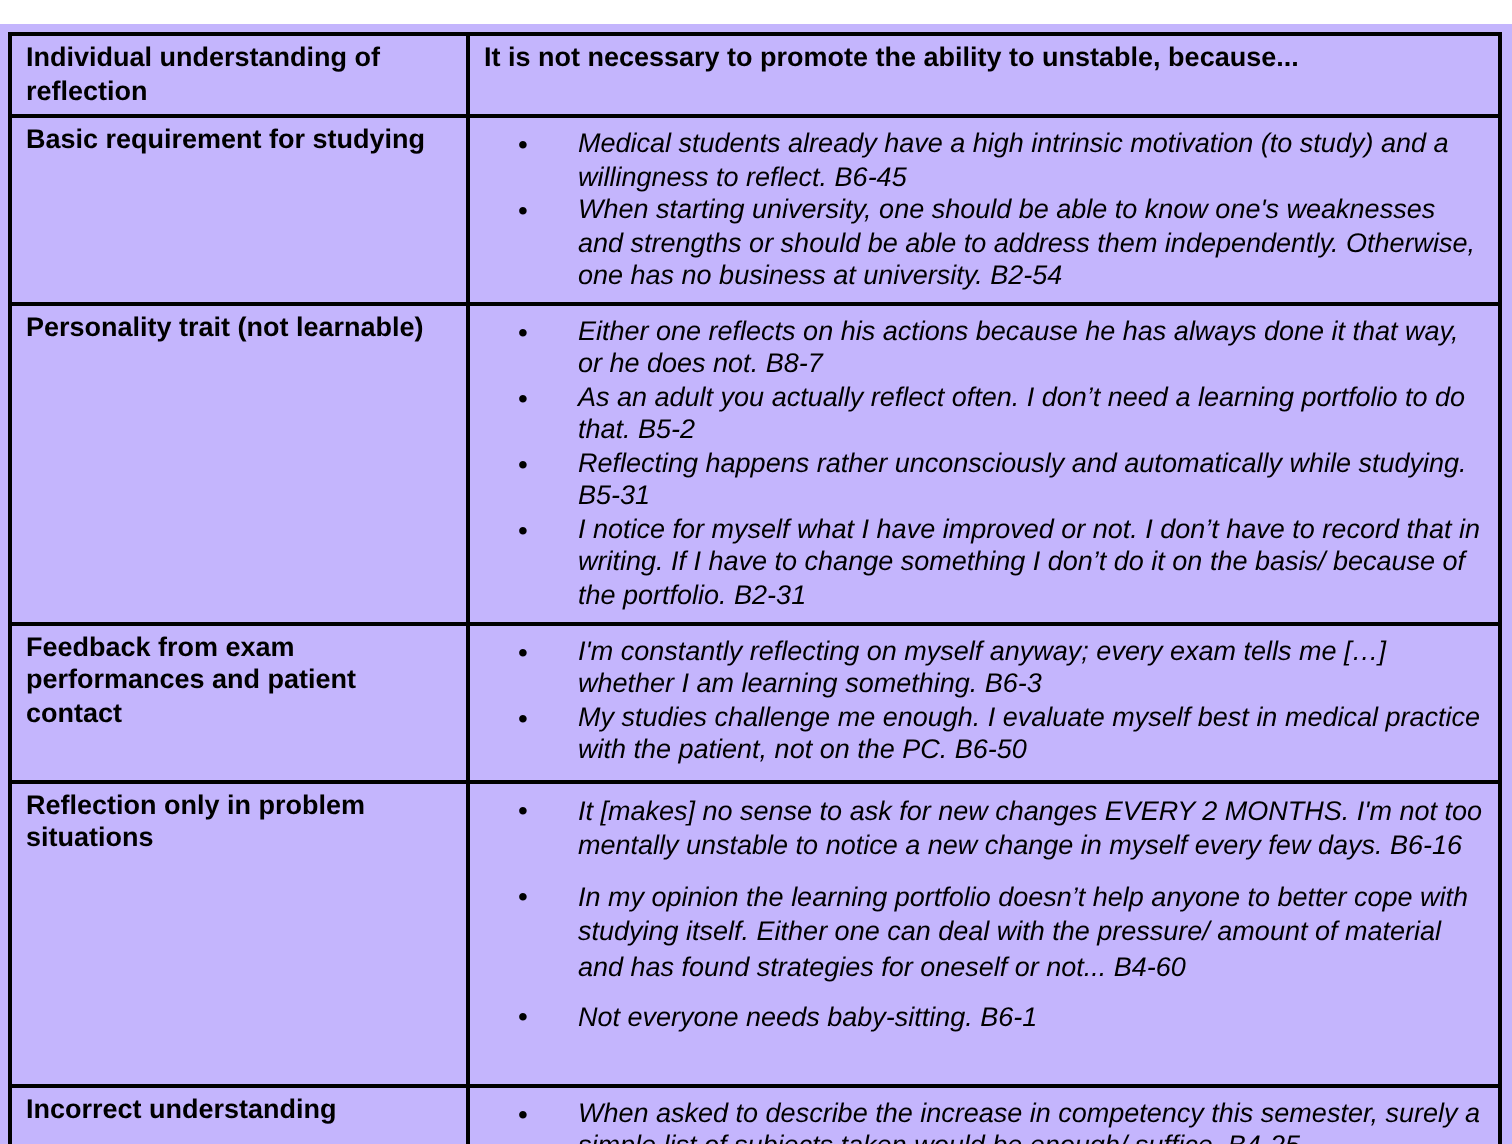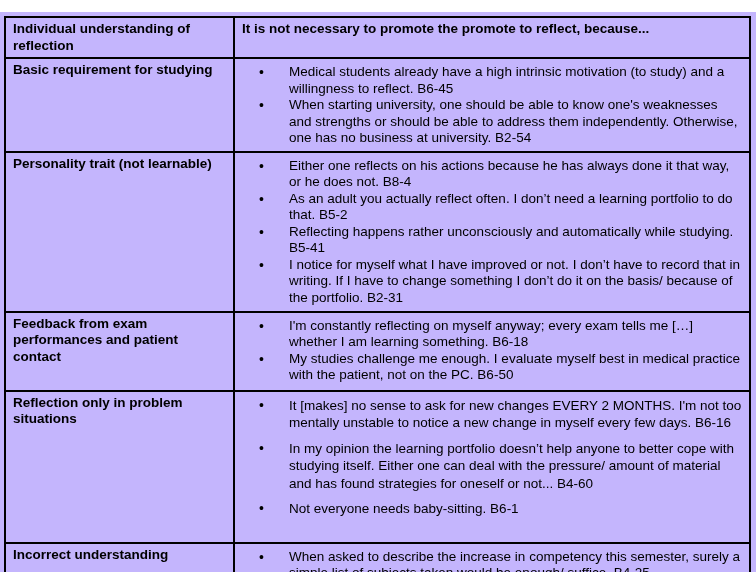--- a/index.html
+++ b/index.html
@@ -43,20 +43,21 @@
     font-weight: bold;
     font-style: normal;
     padding: 3px 8px 3px 7px;
     height: 30px;
   }
   td.category-cell {
     font-weight: bold;
     padding: 3px 8px 3px 7px;
   }
   td.quotes-cell {
+    font-style: italic;
     padding: 5px 6px 4px 0;
   }
   ul.quote-list {
     margin: 0;
     padding: 0 0 0 20px;
     list-style: none;
   }
   ul.quote-list li {
     position: relative;
     padding-left: 34px;
@@ -86,50 +87,50 @@
 
 <div class="page">
   <table class="quotes-table">
     <colgroup>
       <col class="c-category">
       <col class="c-quotes">
     </colgroup>
     <tbody>
       <tr class="r-header">
         <th class="header-cell">Individual understanding of reflection</th>
-        <th class="header-cell">It is not necessary to promote the promote to reflect, because...</th>
+        <th class="header-cell">It is not necessary to promote the ability to unstable, because...</th>
       </tr>
 
       <tr class="r-basic">
         <td class="category-cell">Basic requirement for studying</td>
         <td class="quotes-cell">
           <ul class="quote-list">
             <li>Medical students already have a high intrinsic motivation (to study) and a willingness to reflect. B6-45</li>
             <li>When starting university, one should be able to know one's weaknesses and strengths or should be able to address them independently. Otherwise, one has no business at university. B2-54</li>
           </ul>
         </td>
       </tr>
 
       <tr class="r-trait">
         <td class="category-cell">Personality trait (not learnable)</td>
         <td class="quotes-cell">
           <ul class="quote-list">
-            <li>Either one reflects on his actions because he has always done it that way, or he does not. B8-4</li>
+            <li>Either one reflects on his actions because he has always done it that way, or he does not. B8-7</li>
             <li>As an adult you actually reflect often. I don’t need a learning portfolio to do that. B5-2</li>
-            <li>Reflecting happens rather unconsciously and automatically while studying. B5-41</li>
+            <li>Reflecting happens rather unconsciously and automatically while studying. B5-31</li>
             <li>I notice for myself what I have improved or not. I don’t have to record that in writing. If I have to change something I don’t do it on the basis/ because of the portfolio. B2-31</li>
           </ul>
         </td>
       </tr>
 
       <tr class="r-feedback">
         <td class="category-cell">Feedback from exam performances and patient contact</td>
         <td class="quotes-cell">
           <ul class="quote-list">
-            <li>I'm constantly reflecting on myself anyway; every exam tells me […] whether I am learning something. B6-18</li>
+            <li>I'm constantly reflecting on myself anyway; every exam tells me […] whether I am learning something. B6-3</li>
             <li>My studies challenge me enough. I evaluate myself best in medical practice with the patient, not on the PC. B6-50</li>
           </ul>
         </td>
       </tr>
 
       <tr class="r-problem">
         <td class="category-cell">Reflection only in problem situations</td>
         <td class="quotes-cell">
           <ul class="quote-list spaced roomy">
             <li>It [makes] no sense to ask for new changes EVERY 2 MONTHS. I'm not too mentally unstable to notice a new change in myself every few days. B6-16</li>

